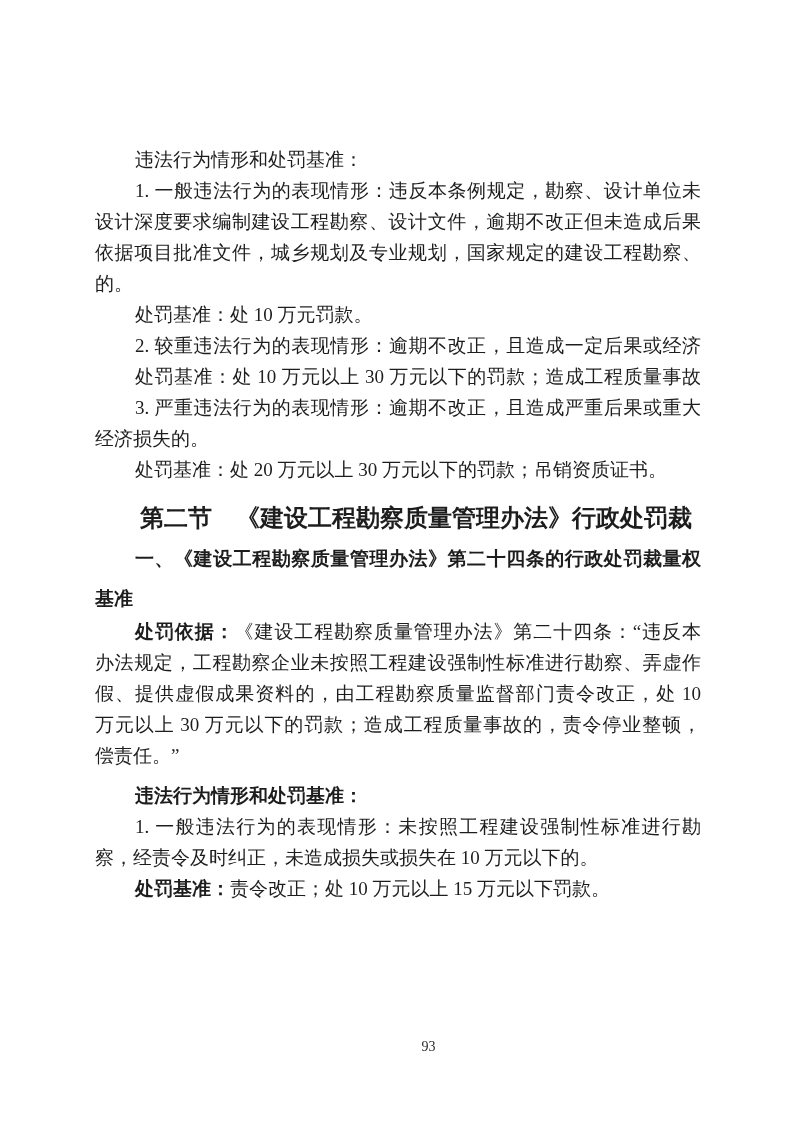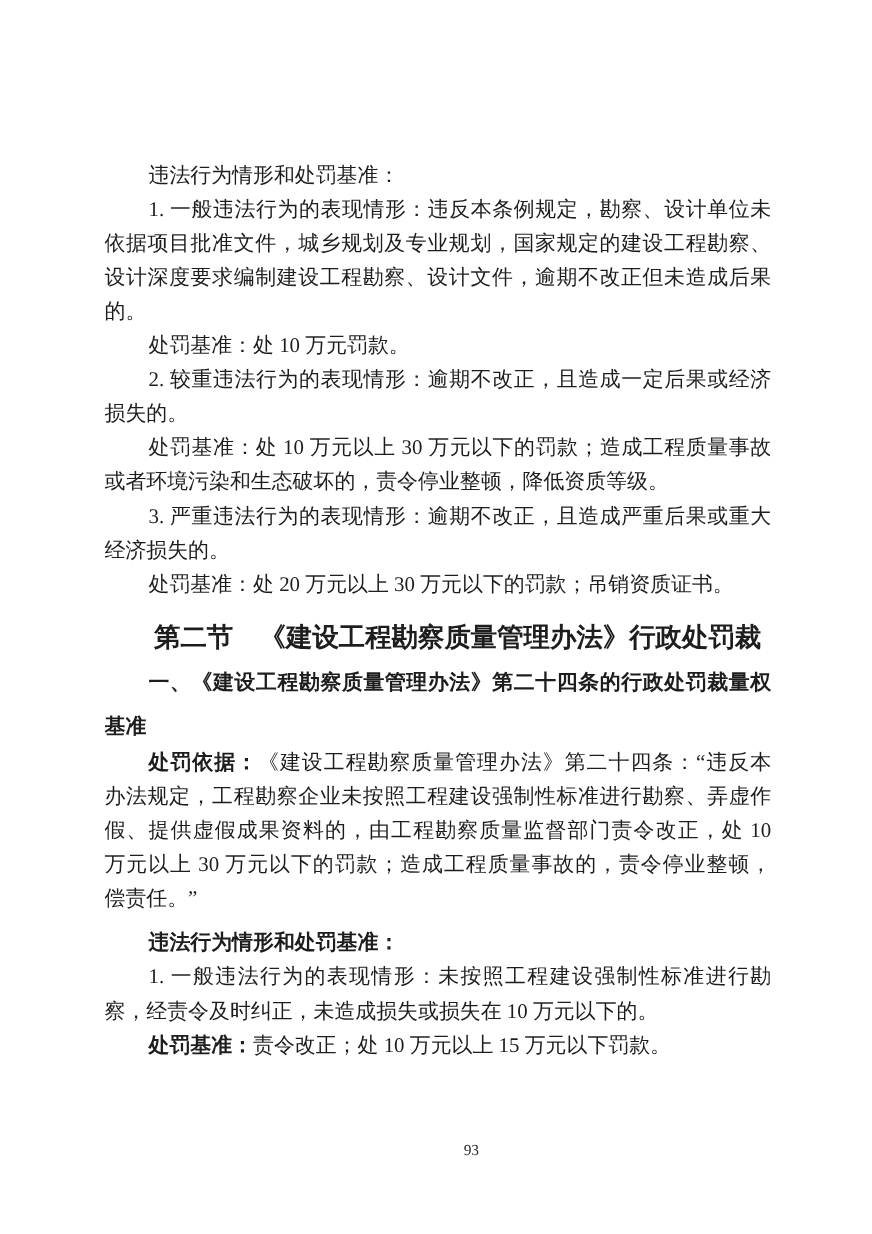--- a/index.html
+++ b/index.html
@@ -61,28 +61,26 @@
     margin-left: 32px;
   }
 </style>
 </head>
 <body>
 
 <div class="page">
   <main class="text-block" id="doc-lines">
       <div class="line indent"><span>违法行为情形和处罚基准：</span></div>
       <div class="line indent just"><span>1. 一般违法行为的表现情形：违反本条例规定，勘察、设计单位未</span></div>
+      <div class="line just"><span>设计深度要求编制建设工程勘察、设计文件，逾期不改正但未造成后果</span></div>
       <div class="line just"><span>依据项目批准文件，城乡规划及专业规划，国家规定的建设工程勘察、</span></div>
-      <div class="line just"><span>设计深度要求编制建设工程勘察、设计文件，逾期不改正但未造成后果</span></div>
       <div class="line"><span>的。</span></div>
       <div class="line indent"><span>处罚基准：处 10 万元罚款。</span></div>
       <div class="line indent just"><span>2. 较重违法行为的表现情形：逾期不改正，且造成一定后果或经济</span></div>
-      <div class="line"><span>损失的。</span></div>
       <div class="line indent just"><span>处罚基准：处 10 万元以上 30 万元以下的罚款；造成工程质量事故</span></div>
-      <div class="line"><span>或者环境污染和生态破坏的，责令停业整顿，降低资质等级。</span></div>
       <div class="line indent just"><span>3. 严重违法行为的表现情形：逾期不改正，且造成严重后果或重大</span></div>
       <div class="line"><span>经济损失的。</span></div>
       <div class="line indent"><span>处罚基准：处 20 万元以上 30 万元以下的罚款；吊销资质证书。</span></div>
       <div class="line bold heading gap-lg"><span>第二节　《建设工程勘察质量管理办法》行政处罚裁量权基准</span></div>
       <div class="line indent just bold"><span>一、《建设工程勘察质量管理办法》第二十四条的行政处罚裁量权</span></div>
       <div class="line bold"><span>基准</span></div>
       <div class="line indent just gap-sm"><b>处罚依据：</b><span>《建设工程勘察质量管理办法》第二十四条：“违反本</span></div>
       <div class="line just"><span>办法规定，工程勘察企业未按照工程建设强制性标准进行勘察、弄虚作</span></div>
       <div class="line just"><span>假、提供虚假成果资料的，由工程勘察质量监督部门责令改正，处 10</span></div>
       <div class="line just"><span>万元以上 30 万元以下的罚款；造成工程质量事故的，责令停业整顿，</span></div>

